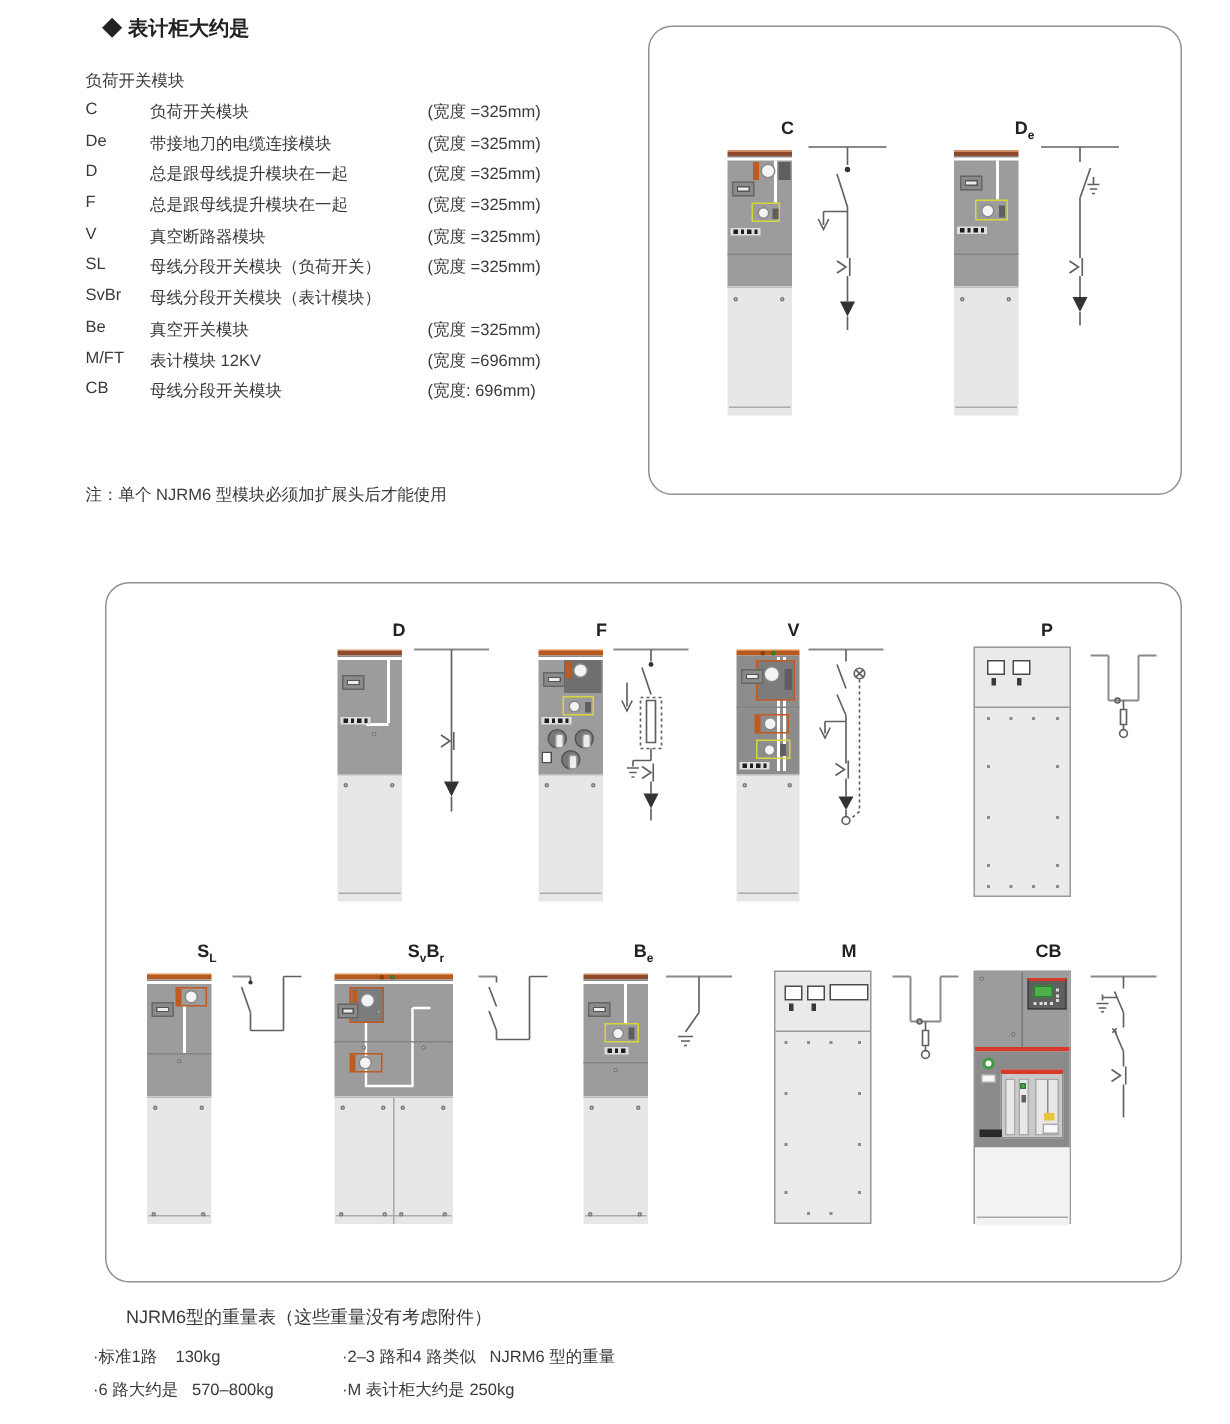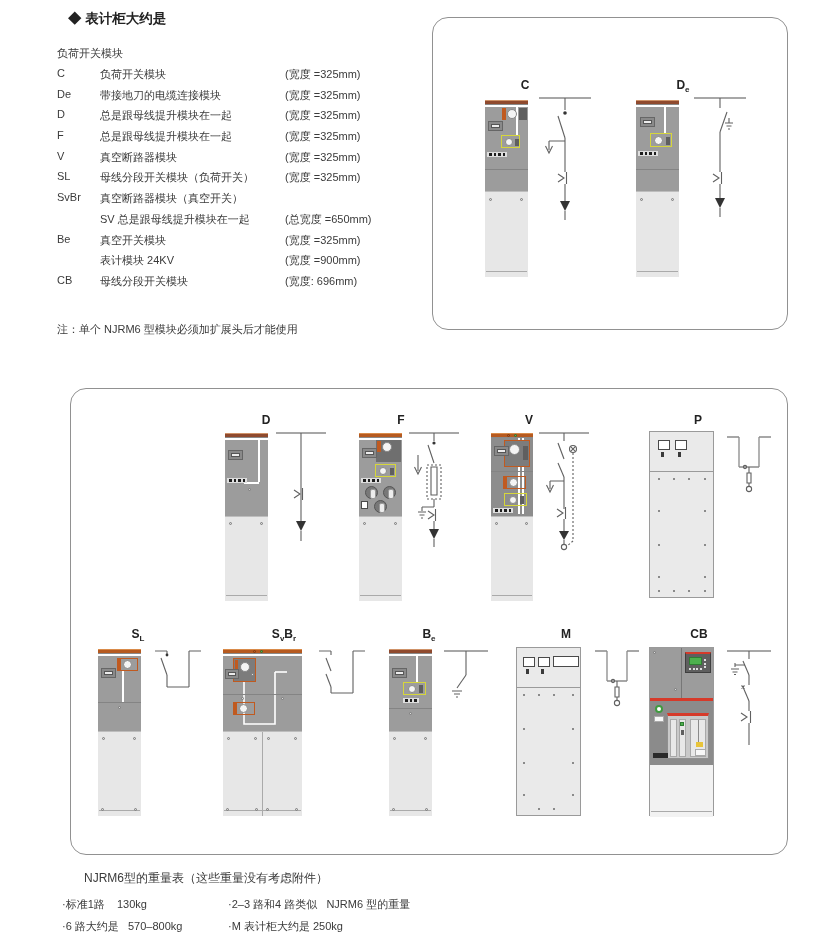--- a/index.html
+++ b/index.html
@@ -113,37 +113,32 @@
       <span class="desc">真空断路器模块</span>
       <span class="wid">(宽度 =325mm)</span>
     </div>
   <div class="mod-row">
       <span class="code">SL</span>
       <span class="desc">母线分段开关模块（负荷开关）</span>
       <span class="wid">(宽度 =325mm)</span>
     </div>
   <div class="mod-row">
       <span class="code">SvBr</span>
-      <span class="desc">真空断路器模块（真空开关）</span>
+      <span class="desc">母线分段开关模块（表计模块）</span>
       <span class="wid"></span>
-    </div>
-  <div class="mod-row">
-      <span class="code"></span>
-      <span class="desc">SV 总是跟母线提升模块在一起</span>
-      <span class="wid">(总宽度 =650mm)</span>
     </div>
   <div class="mod-row">
       <span class="code">Be</span>
       <span class="desc">真空开关模块</span>
       <span class="wid">(宽度 =325mm)</span>
     </div>
   <div class="mod-row">
-      <span class="code"></span>
-      <span class="desc">表计模块 24KV</span>
-      <span class="wid">(宽度 =900mm)</span>
+      <span class="code">M/FT</span>
+      <span class="desc">表计模块 12KV</span>
+      <span class="wid">(宽度 =696mm)</span>
     </div>
   <div class="mod-row">
       <span class="code">CB</span>
       <span class="desc">母线分段开关模块</span>
       <span class="wid">(宽度:  696mm)</span>
     </div>
 </div>
 
 <div class="abs note-line">注：单个 NJRM6 型模块必须加扩展头后才能使用</div>
 

